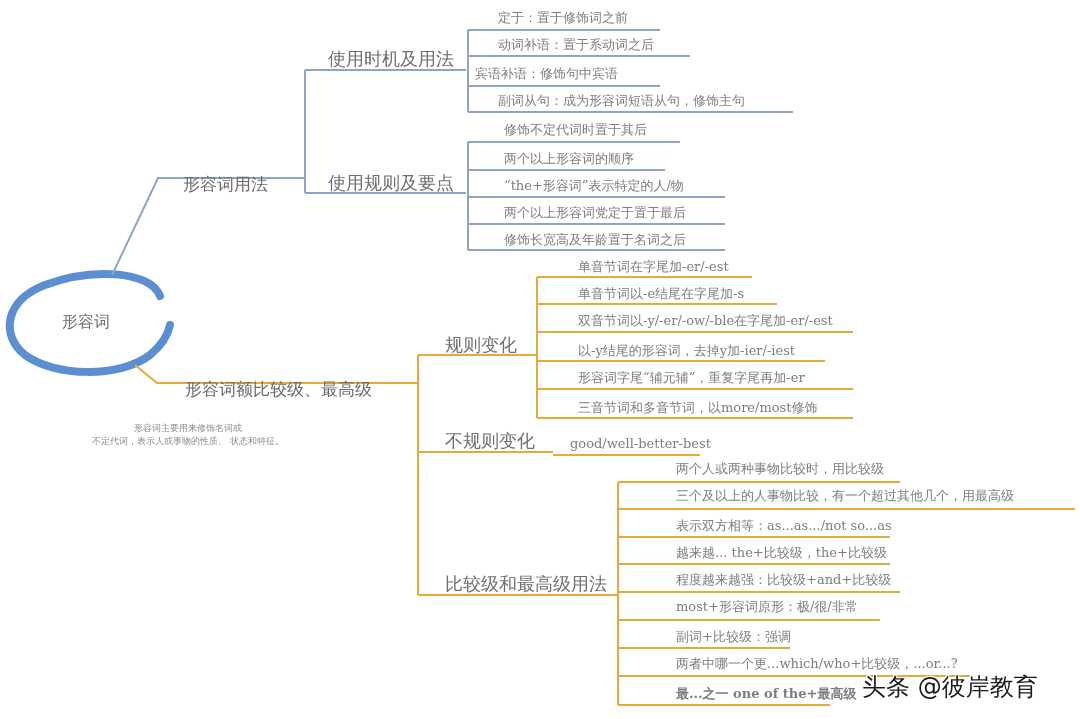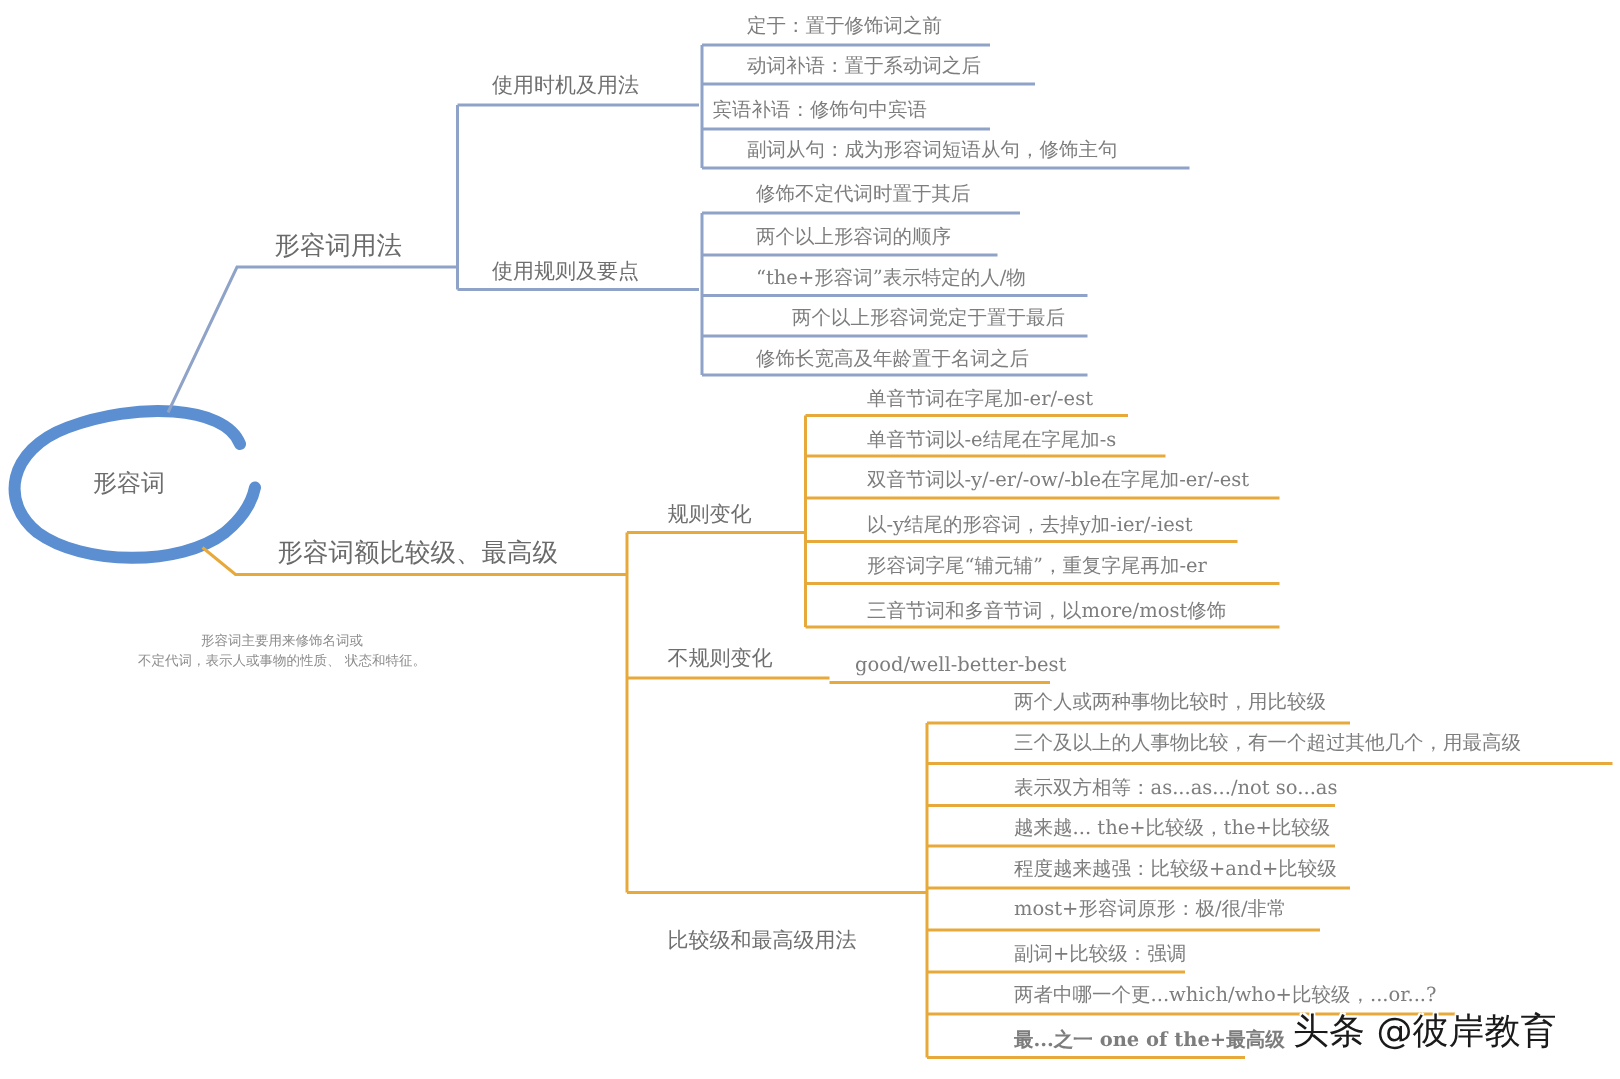--- a/index.html
+++ b/index.html
@@ -1,22 +1,22 @@
 <!DOCTYPE html>
 <html><head>
 <meta charset="utf-8">
 <style>
   html, body { margin:0; padding:0; background:#ffffff; }
   body { width:1080px; height:719px; position:relative; overflow:hidden;
          font-family:"DejaVu Serif","Liberation Serif",serif; color:#7a7a7a; }
   #lines { position:absolute; left:0; top:0; width:1080px; height:719px; }
   .t { position:absolute; white-space:nowrap; line-height:1; }
   .leaf { font-size:13px; color:#7d7d7d; }
-  .sub { font-size:14px; color:#6f6f6f; }
-  .main { font-size:17px; color:#6a6a6a; }
+  .sub { font-size:18px; color:#6f6f6f; }
+  .main { font-size:17px; color:#6a6a6a;margin-top:20px; }
   .center { font-size:16px; color:#6d6d6d; }
   .note { font-size:9px; color:#8c8c8c; text-align:center; line-height:13px; white-space:normal; width:260px; }
   .wm { font-family:"DejaVu Sans","Liberation Sans",sans-serif; font-size:24px; color:#1a1a1a;
         text-shadow:1px 1px 0 #fff,-1px -1px 0 #fff,1px -1px 0 #fff,-1px 1px 0 #fff; }
 </style>
 </head>
 <body>
 
 <svg id="lines" viewBox="0 0 1080 719">
 
@@ -87,27 +87,27 @@
 <div class="t sub" style="left:328px;top:174px;">使用规则及要点</div>
 
 <div class="t leaf" style="left:498px;top:11px;">定于：置于修饰词之前</div>
 <div class="t leaf" style="left:498px;top:38px;">动词补语：置于系动词之后</div>
 <div class="t leaf" style="left:475px;top:67px;">宾语补语：修饰句中宾语</div>
 <div class="t leaf" style="left:498px;top:94px;">副词从句：成为形容词短语从句，修饰主句</div>
 
 <div class="t leaf" style="left:504px;top:123px;">修饰不定代词时置于其后</div>
 <div class="t leaf" style="left:504px;top:152px;">两个以上形容词的顺序</div>
 <div class="t leaf" style="left:504px;top:179px;">“the+形容词”表示特定的人/物</div>
-<div class="t leaf" style="left:504px;top:206px;margin-left:24px;">两个以上形容词党定于置于最后</div>
+<div class="t leaf" style="left:504px;top:206px;">两个以上形容词党定于置于最后</div>
 <div class="t leaf" style="left:504px;top:233px;">修饰长宽高及年龄置于名词之后</div>
 
 <div class="t main" style="left:185px;top:361px;">形容词额比较级、最高级</div>
 <div class="t sub" style="left:445px;top:336px;">规则变化</div>
 <div class="t sub" style="left:445px;top:432px;">不规则变化</div>
-<div class="t sub" style="left:445px;top:575px;margin-top:45px;">比较级和最高级用法</div>
+<div class="t sub" style="left:445px;top:575px;">比较级和最高级用法</div>
 
 <div class="t leaf" style="left:578px;top:260px;text-align:right;">单音节词在字尾加-er/-est</div>
 <div class="t leaf" style="left:578px;top:287px;">单音节词以-e结尾在字尾加-s</div>
 <div class="t leaf" style="left:578px;top:314px;">双音节词以-y/-er/-ow/-ble在字尾加-er/-est</div>
 <div class="t leaf" style="left:578px;top:344px;">以-y结尾的形容词，去掉y加-ier/-iest</div>
 <div class="t leaf" style="left:578px;top:371px;">形容词字尾“辅元辅”，重复字尾再加-er</div>
 <div class="t leaf" style="left:578px;top:401px;">三音节词和多音节词，以more/most修饰</div>
 
 <div class="t leaf" style="left:570px;top:437px;">good/well-better-best</div>
 

